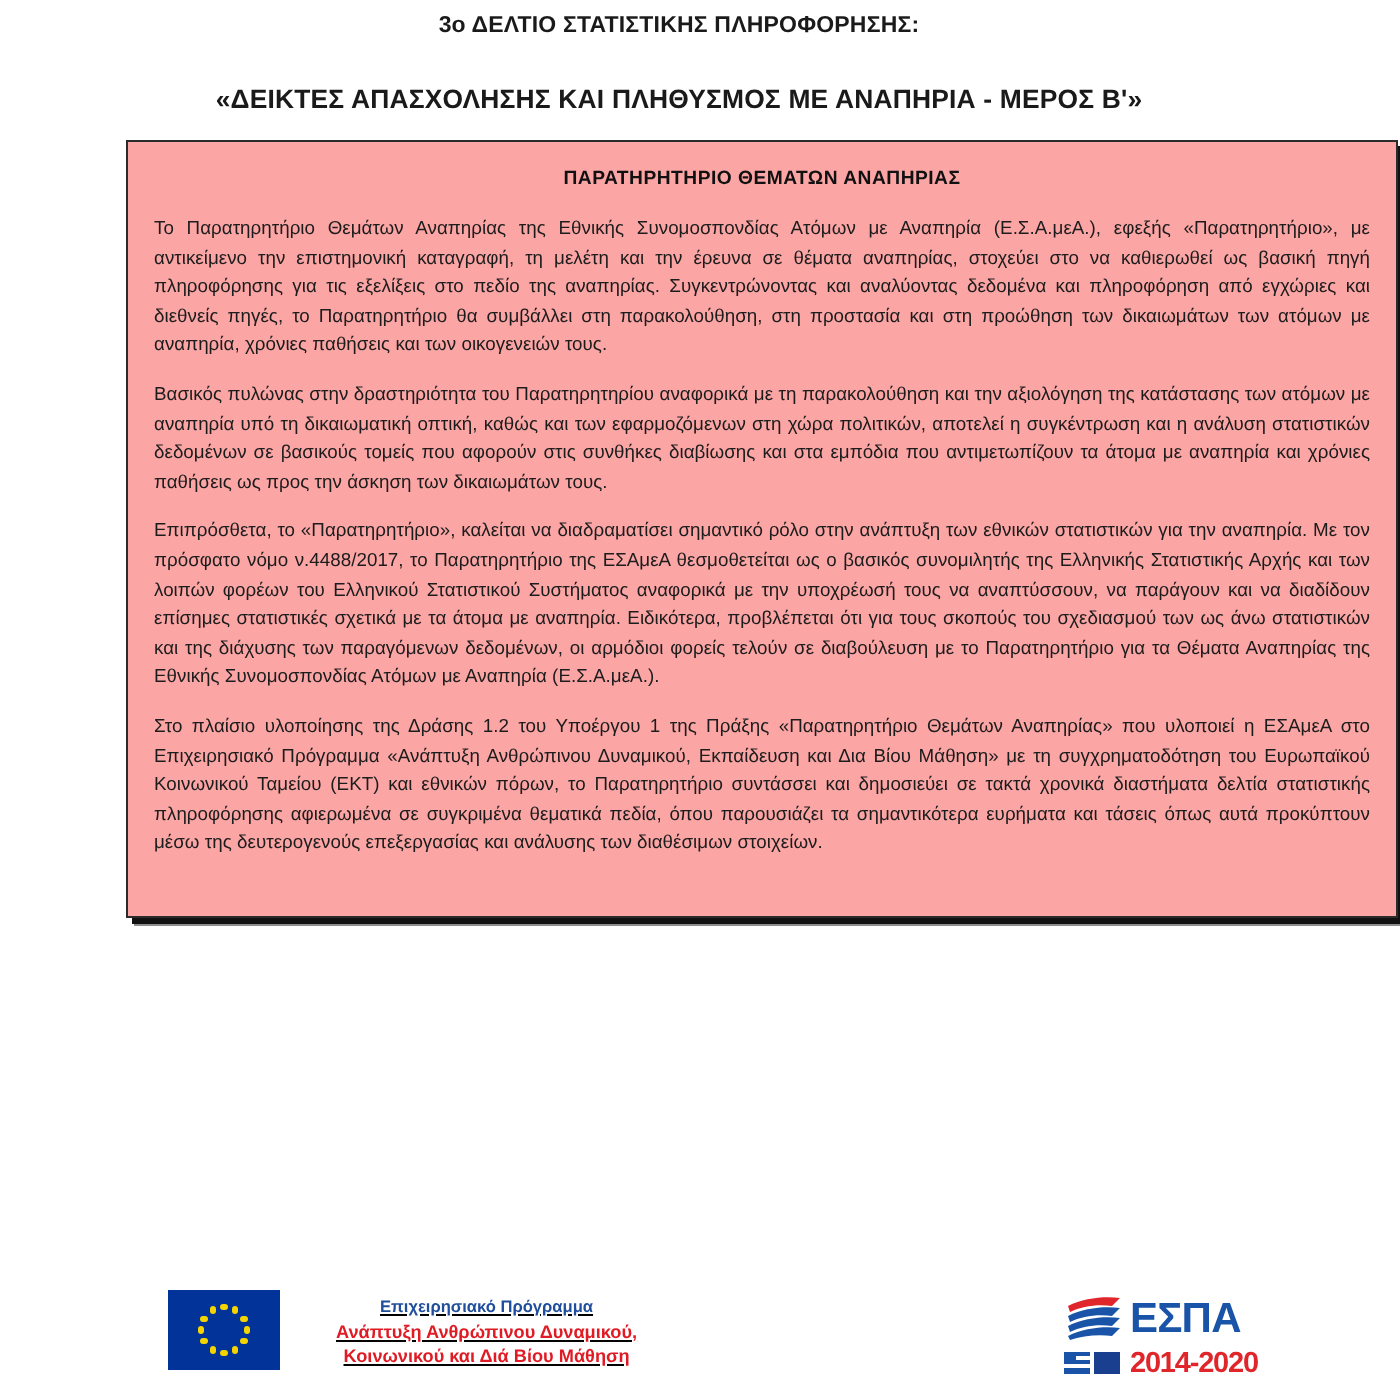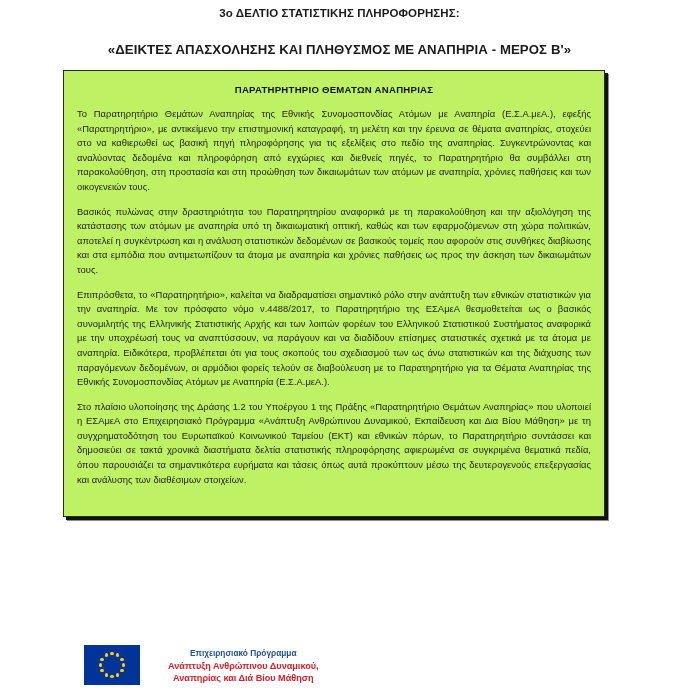--- a/index.html
+++ b/index.html
@@ -37,23 +37,23 @@
     line-height: 20px;
     margin-top: 19px;
     white-space: nowrap;
   }
 
   
   .content-frame {
     position: absolute;
     left: 63px;
     top: 70px;
-    width: 542px;
+    width: 636px;
     box-sizing: border-box;
-    background: #bef264;
+    background: #fca5a5;
     border: 1px solid #2b2b2b;
     box-shadow: 3px 3px 0 0 #111111, 4px 4px 0 0 #8d8d8d;
     padding: 9px 13px 12px 13px;
   }
 
   .box-heading {
     text-align: center;
     font-size: 9.6px;
     font-weight: bold;
     color: #111111;
@@ -115,20 +115,21 @@
 
   
   .op-caption {
     flex: 0 1 auto;
     text-align: center;
     margin-left: 28px;
     margin-right: auto;
     padding-top: 2px;
     line-height: 12.6px;
     max-width: 250px;
+    text-decoration: underline;
   }
   .op-caption .op-line-blue {
     font-size: 8.3px;
     font-weight: bold;
     color: #1f4e9c;
     display: block;
   }
   .op-caption .op-line-red {
     font-size: 9.1px;
     font-weight: bold;
@@ -241,17 +242,37 @@
       <span class="star" style="left: 20.65px; top: 28.3593px;"></span>
       <span class="star" style="left: 16.4407px; top: 24.15px;"></span>
       <span class="star" style="left: 14.9px; top: 18.4px;"></span>
       <span class="star" style="left: 16.4407px; top: 12.65px;"></span>
       <span class="star" style="left: 20.65px; top: 8.44071px;"></span>
     </div>
 
   <div class="op-caption">
     <span class="op-line-blue">Επιχειρησιακό Πρόγραμμα</span>
     <span class="op-line-red">Ανάπτυξη Ανθρώπινου Δυναμικού,</span>
-    <span class="op-line-red">Αναπηρίας και Διά Βίου Μάθηση</span>
+    <span class="op-line-red">Κοινωνικού και Διά Βίου Μάθηση</span>
   </div>
 
+  <div class="espa">
+    <div class="espa-top">
+      <span class="espa-swoosh">
+        <svg width="30" height="24" viewBox="0 0 30 24" xmlns="http://www.w3.org/2000/svg">
+          <path d="M2 6 C10 2, 20 1, 28 2 L24 6 C17 5, 9 6, 3 9 Z" fill="#e0252b"></path>
+          <path d="M2 11 C10 7, 20 6, 28 7 L24 11 C17 10, 9 11, 3 14 Z" fill="#1a54a8"></path>
+          <path d="M2 16 C10 12, 20 11, 28 12 L24 16 C17 15, 9 16, 3 19 Z" fill="#1a54a8"></path>
+          <path d="M2 21 C10 17, 20 16, 28 17 L24 21 C17 20, 9 21, 3 23 Z" fill="#1a54a8"></path>
+        </svg>
+      </span>
+      <span class="espa-word">ΕΣΠΑ</span>
+    </div>
+    <div class="espa-bottom">
+      <span class="espa-flags">
+        <span class="flag-gr"></span>
+        <span class="flag-eu"></span>
+      </span>
+      <span class="espa-years">2014-2020</span>
+    </div>
+  </div>
 
 </div>
 
 </body></html>

